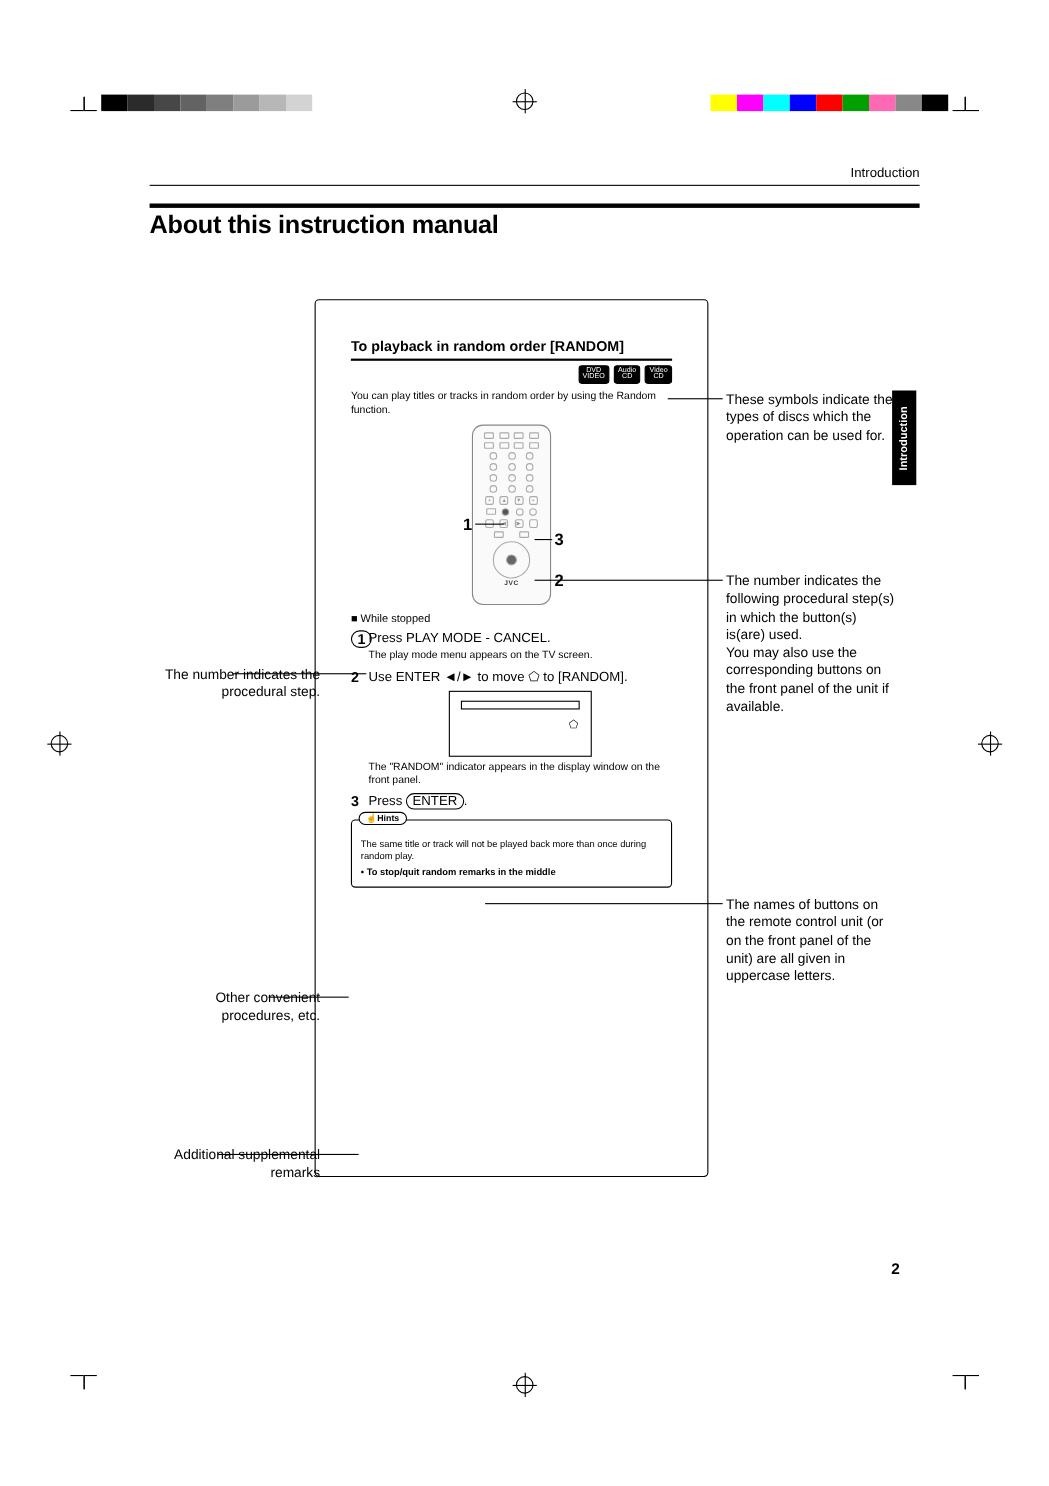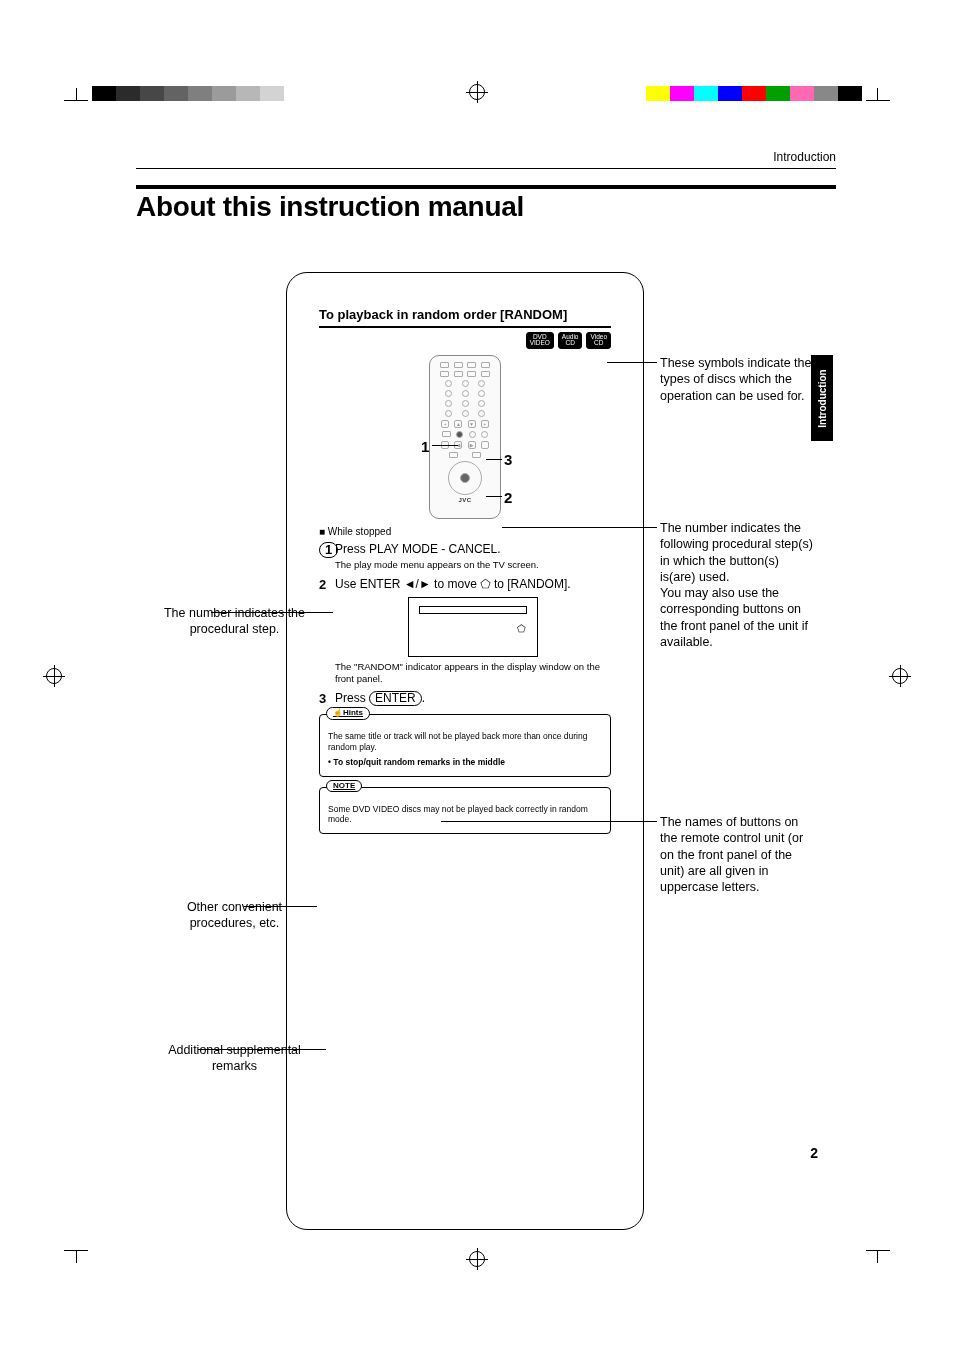--- a/index.html
+++ b/index.html
@@ -65,21 +65,21 @@
     width: 700px;
   }
   .running-head {
     text-align: right;
     font-size: 12px;
     padding-bottom: 4px;
     border-bottom: 1px solid #000;
   }
   .rule-thick { height: 4px; background: #000; margin-top: 16px; }
   h1.title {
-    font-size: 28px;
+    font-size: 23px;
     font-weight: bold;
     margin-top: 2px;
     letter-spacing: -0.3px;
   }
   .intro-line {
     font-size: 12.5px;
     margin-top: 12px;
   }
 
   .side-tab {
@@ -100,23 +100,23 @@
     transform: rotate(-90deg);
     white-space: nowrap;
   }
 
   
   .sample {
     position: absolute;
     left: 286px;
     top: 272px;
     width: 358px;
-    height: 958px;
+    height: 798px;
     border: 1px solid #000;
-    border-radius: 21px;
+    border-radius: 4px;
     padding: 34px 32px 16px 32px;
     font-size: 10px;
     line-height: 1.3;
   }
   .sample-title {
     font-weight: bold;
     font-size: 13px;
     border-bottom: 2px solid #000;
     padding-bottom: 2px;
   }
@@ -159,34 +159,34 @@
     width:130px; height:60px; border:1px solid #000; margin:4px auto 4px; position:relative; background:#fff;
   }
   .tv-box .bar { position:absolute; left:10px; right:10px; top:8px; height:8px; border:1px solid #000; }
   .tv-box .cursor { position:absolute; left:108px; top:24px; font-size:10px; }
 
   .hints-box, .note-box {
     border:1px solid #000; border-radius:4px; padding:16px 8px 8px; position:relative; font-size:9px; margin-top:8px;
   }
   .hints-box .tab, .note-box .tab {
     position:absolute; left:6px; top:-8px; background:#fff; border:1px solid #000; border-radius:8px;
-    padding:0 6px; font-size:8px; font-weight:bold;text-decoration:underline;
+    padding:0 6px; font-size:8px; font-weight:bold;
   }
   .hint-title { font-weight:bold; font-size:8.5px; margin-top:4px;}
   .hint-body  { font-size:8.5px; line-height:1.25;}
 
   
   .callout {
     position: absolute;
     font-size: 12.5px;
     line-height: 1.3;
     width: 155px;
     color:#000;
   }
-  .callout.left { text-align:center; left:136px;margin-left:21px; }
+  .callout.left { text-align:right; left:136px; }
   .callout.right{ text-align:left; left:660px; }
   .lead {
     position:absolute; height:1px; background:#000;
   }
 
   .pagenum { position:absolute; right:136px; top:1145px; font-weight:bold; font-size:14px; }
 </style>
 </head>
 <body>
 
@@ -257,20 +257,21 @@
       <div class="disc-badge">
         <span>Audio</span>
         <span>CD</span>
       </div>
       <div class="disc-badge">
         <span>Video</span>
         <span>CD</span>
       </div>
     </div>
 
+  <div class="sample-intro">You can play titles or tracks in random order by using the Random function.</div>
 
   <div class="remote-wrap">
     <div class="remote">
       <div class="row">
           <div class="btn-sq"></div>
           <div class="btn-sq"></div>
           <div class="btn-sq"></div>
           <div class="btn-sq"></div>
         </div>
       <div class="row">
@@ -364,24 +365,20 @@
       </span>
     </div>
   </div>
 
   <div class="hints-box">
     <div class="tab">☝<span>Hints</span></div>
     <div class="hint-body">The same title or track will not be played back more than once during random play.</div>
     <div class="hint-title">• <span>To stop/quit random remarks in the middle</span></div>
   </div>
 
-  <div class="note-box" style="margin-top:10px;">
-    <div class="tab">NOTE</div>
-    <div class="hint-body">Some DVD VIDEO discs may not be played back correctly in random mode.</div>
-  </div>
 </div>
 
 <div class="callout left" style="top:605px;">The number indicates the procedural step.</div>
 <div class="callout left" style="top:899px;">Other convenient procedures, etc.</div>
 <div class="callout left" style="top:1042px;">Additional supplemental remarks</div>
 
 <div class="callout right" style="top:355px;">These symbols indicate the types of discs which the operation can be used for.</div>
 <div class="callout right" style="top:520px; white-space:pre-line;">The number indicates the following procedural step(s) in which the button(s) is(are) used.
 You may also use the corresponding buttons on the front panel of the unit if available.</div>
 <div class="callout right" style="top:814px;">The names of buttons on the remote control unit (or on the front panel of the unit) are all given in uppercase letters.</div>

